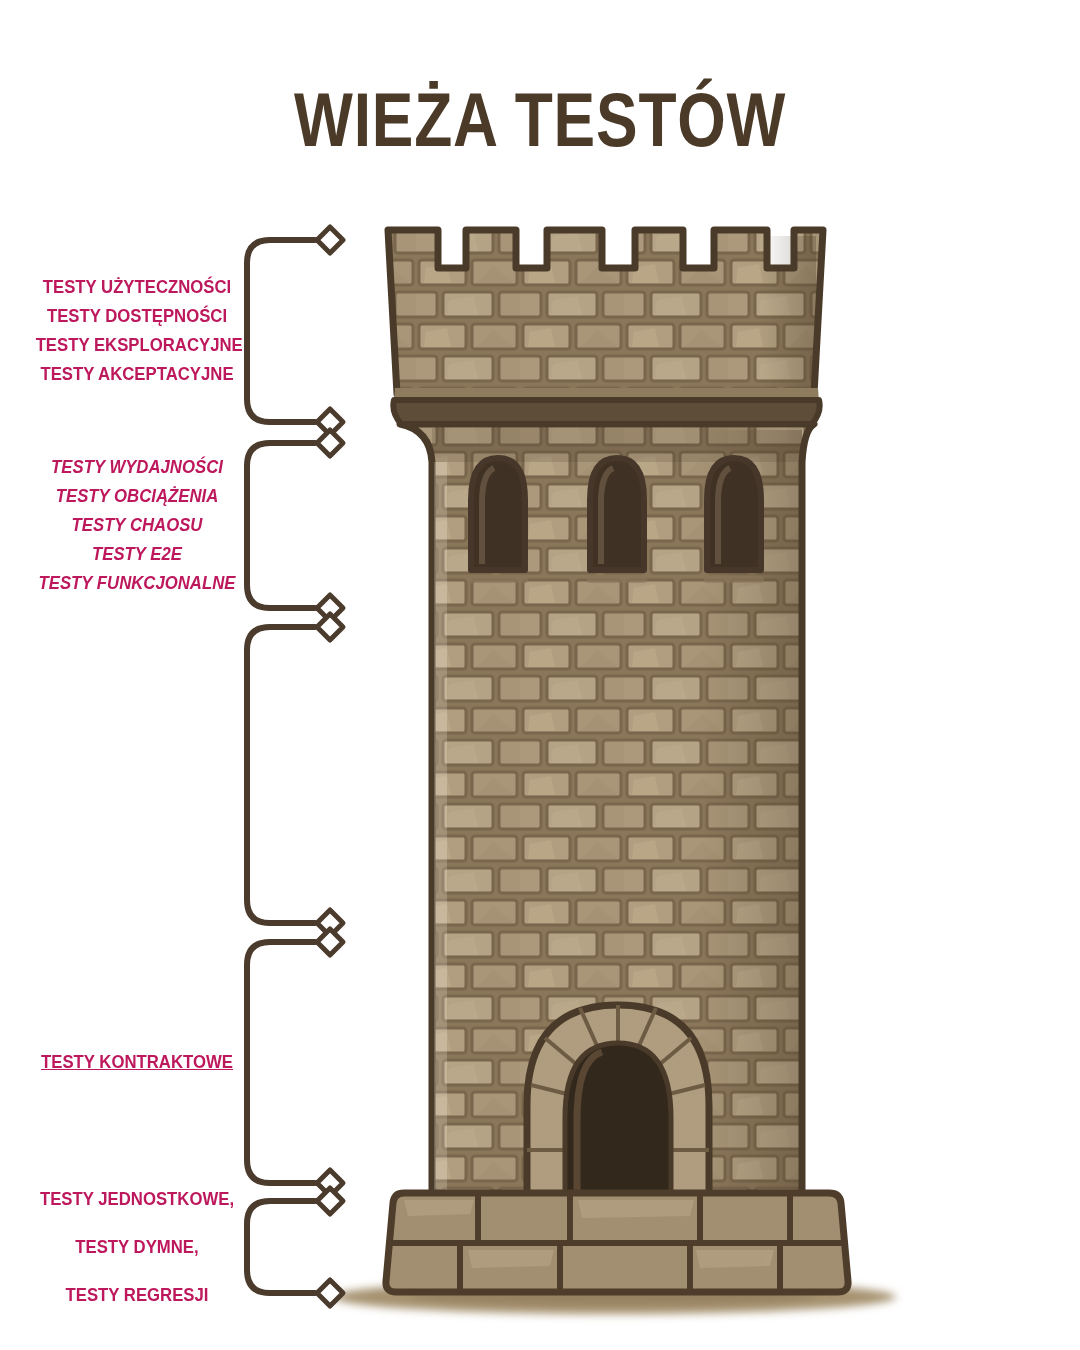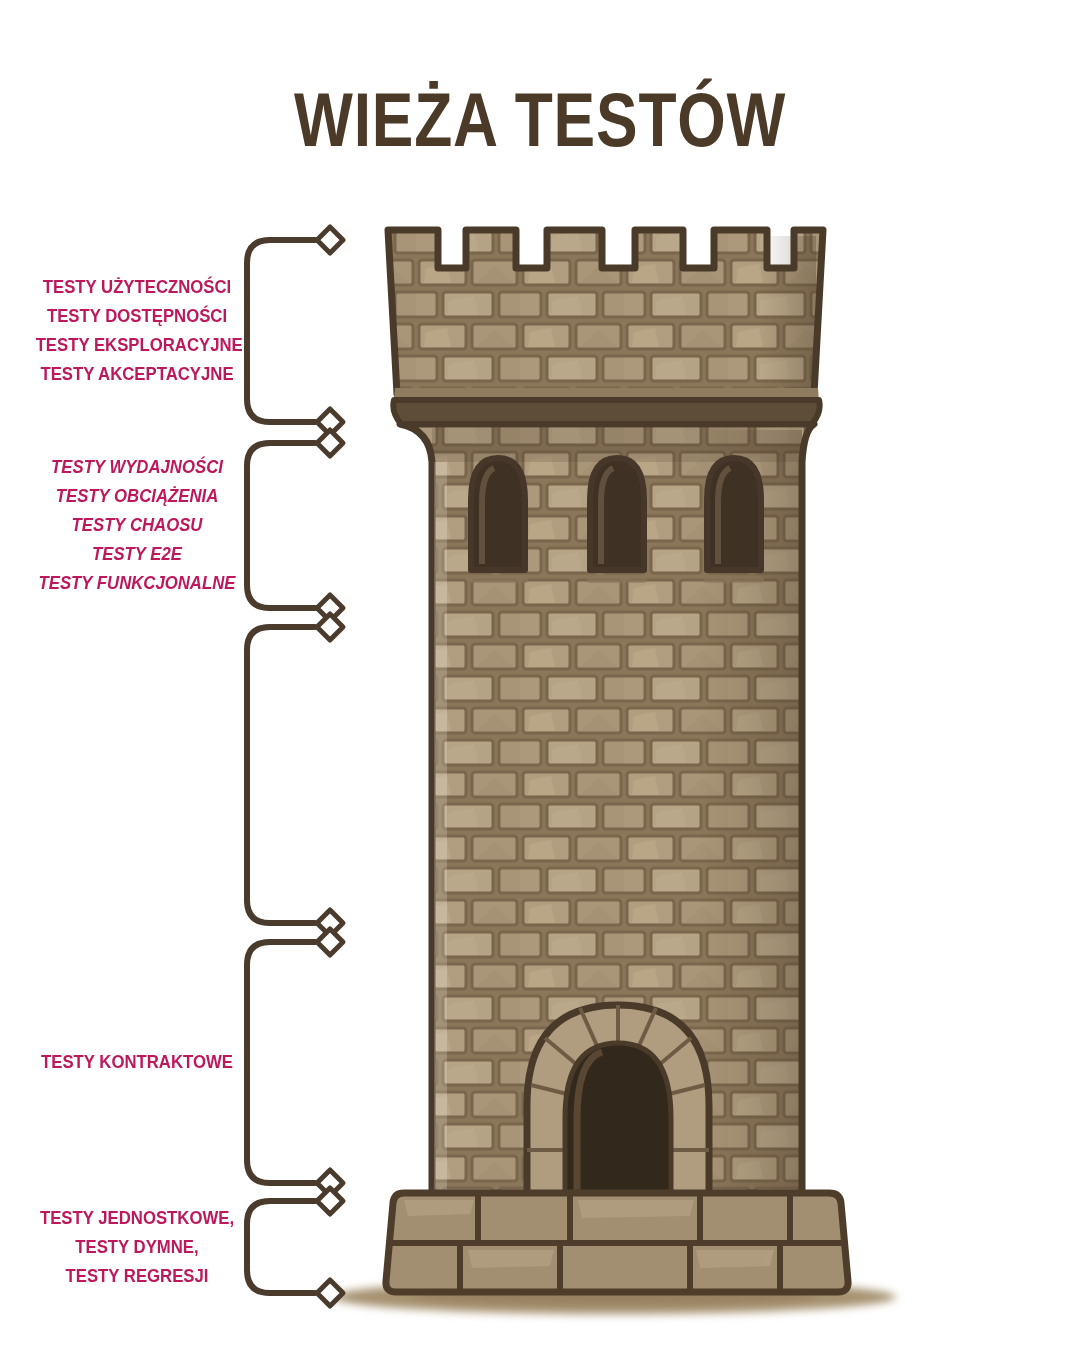--- a/index.html
+++ b/index.html
@@ -17,22 +17,22 @@
     position:absolute;left:28px;width:218px;display:flex;flex-direction:column;
     justify-content:center;text-align:center;color:#be185d;
   }
   .lvl-line{
     font-size:18px;font-weight:700;line-height:29px;letter-spacing:0px;
     transform:scaleX(.93);transform-origin:center;white-space:nowrap;
   }
   .g1{top:240px;height:182px;}
   .g2{top:443px;height:165px;font-style:italic;}
   .g3{top:627px;height:296px;}
-  .g4{top:942px;height:241px;}
-  .g5{top:1201px;height:92px;}
+  .g4{top:942px;height:241px;text-decoration:underline;}
+  .g5{top:1201px;height:92px;gap:19px;}
 </style>
 </head>
 <body>
 
 <div class="canvas">
 
   <div class="title">
     <span class="t-inner">WIEŻA TESTÓW</span>
   </div>
 

